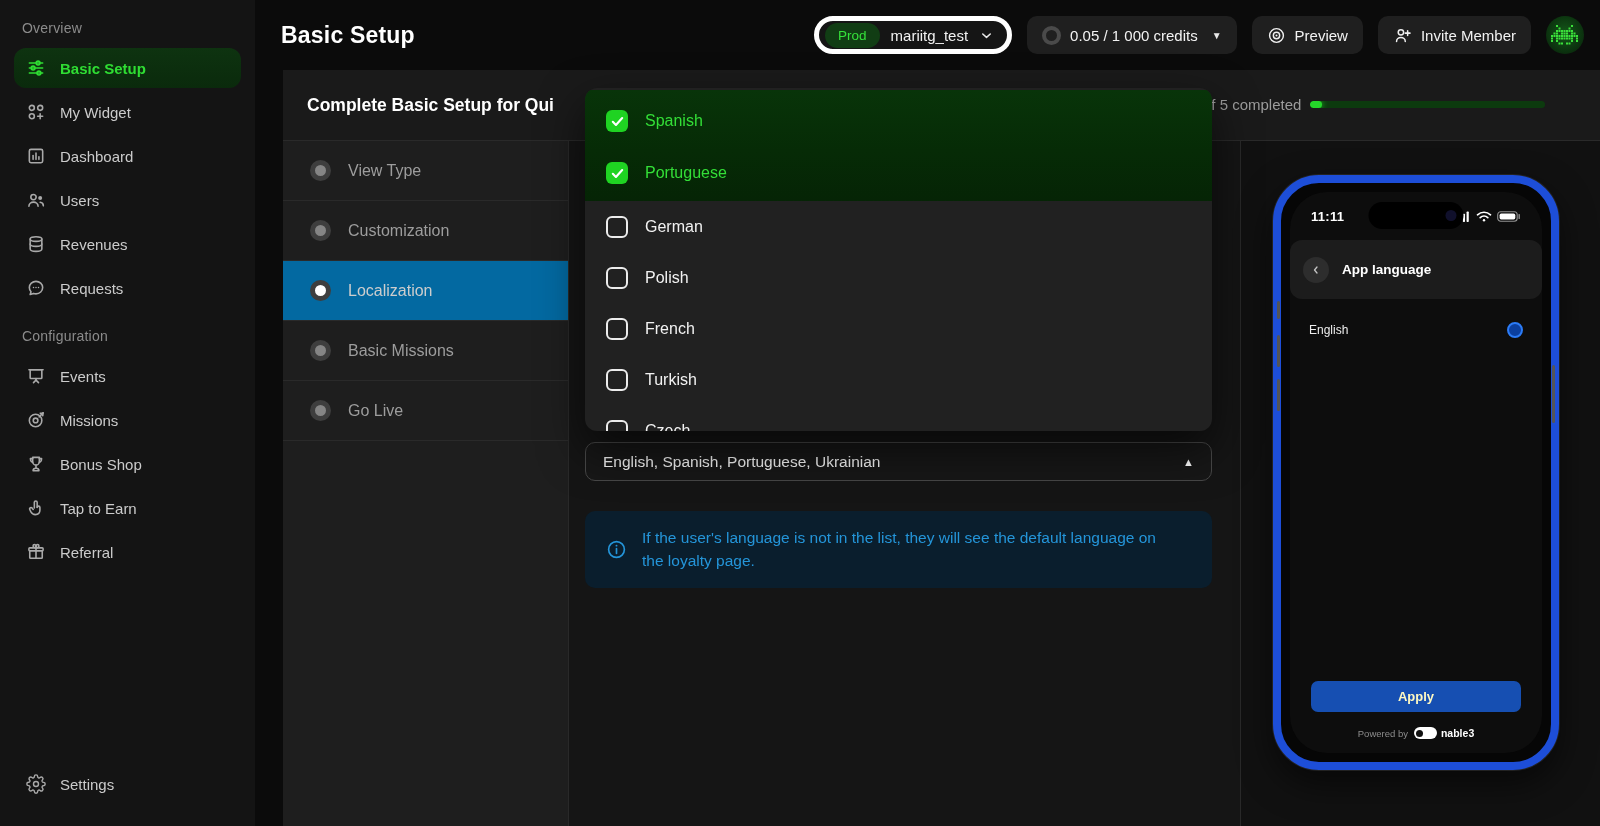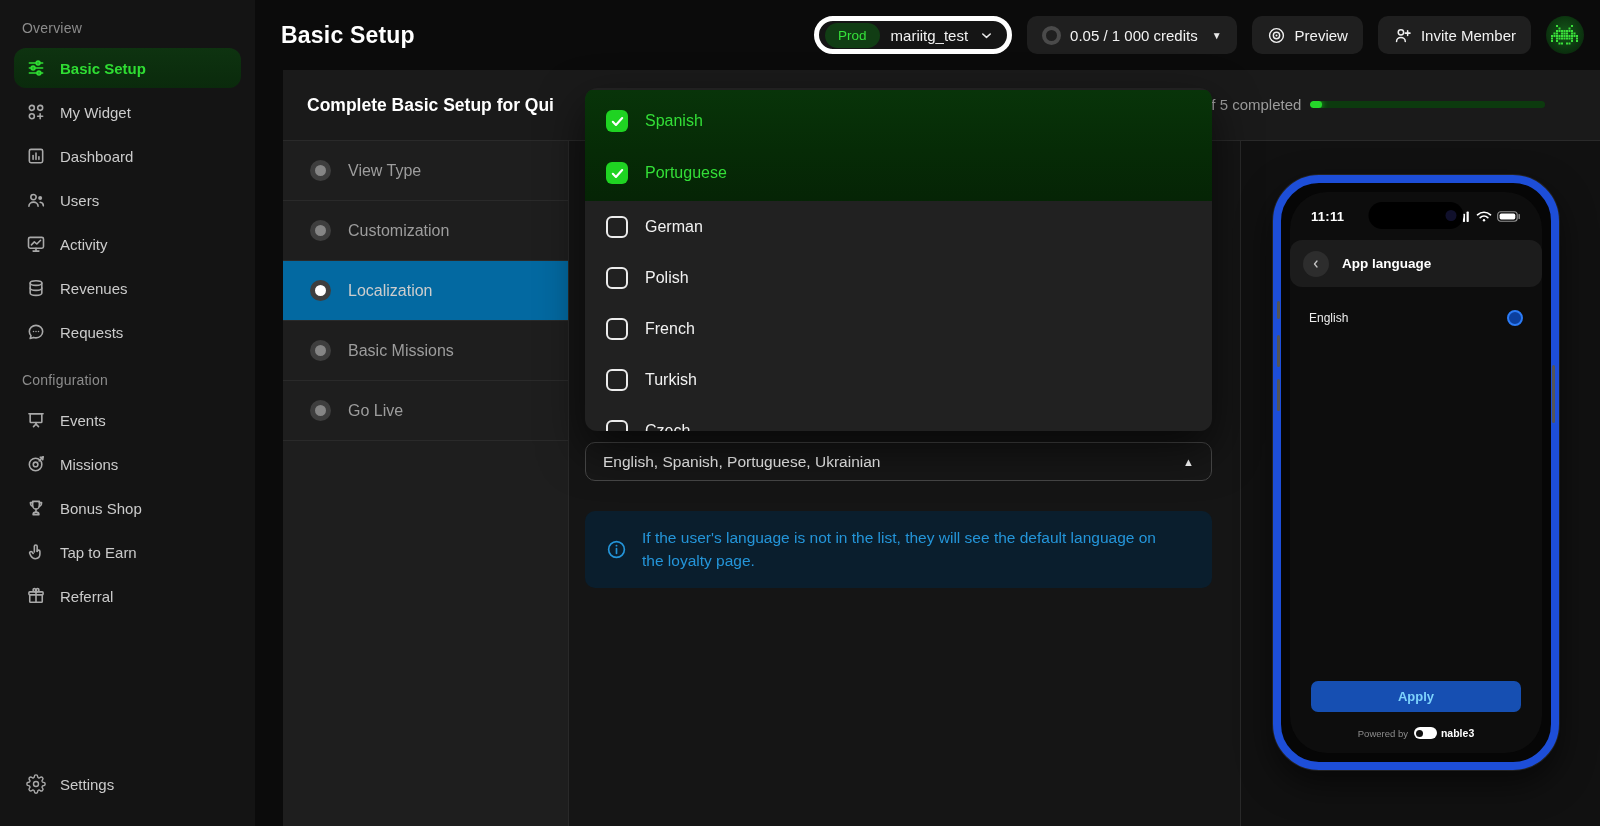--- a/index.html
+++ b/index.html
@@ -149,33 +149,33 @@
   .screen {
     width:100%; height:100%; background:#0d0d0d; border-radius:37px; overflow:hidden;
     display:flex; flex-direction:column;
   }
   .statusbar { position:relative; margin-top:9px; height:30px; display:flex; align-items:center; padding:0 21px; }
   .time { font-size:13px; font-weight:700; color:#fff; letter-spacing:.3px; }
   .island { position:absolute; left:50%; transform:translateX(-50%); top:1px; width:95px; height:27px; background:#000; border-radius:15px; }
   .cam { position:absolute; right:7px; top:8px; width:11px; height:11px; border-radius:50%; background:#10102c; }
   .status-icons { margin-left:auto; display:flex; align-items:center; gap:5px; color:#fff; }
   .app-header {
-    margin-top:9px; background:#1c1c1c; border-radius:12px; height:47px;
+    margin-top:9px; background:#1c1c1c; border-radius:12px; height:59px;
     display:flex; align-items:center; gap:13px; padding:0 13px;
   }
   .back-btn { width:26px; height:26px; border-radius:50%; background:#2d2d2d; display:flex; align-items:center; justify-content:center; color:#c4c4c4; cursor:pointer; }
   .app-title { font-weight:700; font-size:13.5px; color:#fff; }
   .lang-row { display:flex; align-items:center; padding:0 19px; margin-top:23px; }
   .lang-label { font-size:12px; color:#ededed; }
   .radio-blue { margin-left:auto; width:16px; height:16px; border-radius:50%; background:#0b3f9e; border:2.5px solid #2b7bf6; cursor:pointer; }
   .phone-spacer { flex:1; }
   .apply-btn {
     margin:0 21px; height:31px; background:#164fb2; border-radius:7px;
     display:flex; align-items:center; justify-content:center;
-    color:#7dd3fc; font-size:13px; font-weight:600; cursor:pointer;
+    color:#fef9c3; font-size:13px; font-weight:600; cursor:pointer;
   }
   .powered { margin:15px 0 14px; display:flex; align-items:center; justify-content:center; gap:4px; color:#8d8d8d; font-size:9.5px; }
   .brand-logo { width:23px; height:12px; background:#fff; border-radius:7px; position:relative; margin-left:2px; }
   .brand-logo::after { content:""; position:absolute; left:2.5px; top:2.5px; width:7px; height:7px; border-radius:50%; background:#111; }
   .brand-name { color:#fff; font-weight:700; font-size:10.5px; }
 </style>
 </head>
 <body>
 
 <nav class="sidebar">
@@ -212,29 +212,20 @@
     <span>Dashboard</span>
   </div>
   <div class="side-item">
     <svg class="ic" viewBox="0 0 24 24" fill="none" stroke="currentColor" stroke-width="1.9" stroke-linecap="round">
         <circle cx="9" cy="8.5" r="3.2"></circle>
         <path d="M3.5 19.5c0-3 2.5-5 5.5-5s5.5 2 5.5 5"></path>
         <circle cx="17" cy="9.5" r="2.4" fill="currentColor" stroke="none"></circle>
         <path d="M17 14.8c2.4.3 3.8 2 3.8 4.2"></path>
       </svg>
     <span>Users</span>
-  </div>
-  <div class="side-item">
-    <svg class="ic" viewBox="0 0 24 24" fill="none" stroke="currentColor" stroke-width="1.9" stroke-linecap="round" stroke-linejoin="round">
-        <rect x="3" y="4" width="18" height="13" rx="2"></rect>
-        <polyline points="6.5 13 10 9.5 13 12 17.5 7.5"></polyline>
-        <line x1="12" y1="17" x2="12" y2="20.5"></line>
-        <line x1="8.5" y1="20.5" x2="15.5" y2="20.5"></line>
-      </svg>
-    <span>Activity</span>
   </div>
   <div class="side-item">
     <svg class="ic" viewBox="0 0 24 24" fill="none" stroke="currentColor" stroke-width="1.9" stroke-linecap="round">
         <ellipse cx="12" cy="6" rx="7" ry="2.8"></ellipse>
         <path d="M5 6v6c0 1.6 3.1 2.8 7 2.8s7-1.2 7-2.8V6"></path>
         <path d="M5 12v6c0 1.6 3.1 2.8 7 2.8s7-1.2 7-2.8v-6"></path>
       </svg>
     <span>Revenues</span>
   </div>
   <div class="side-item">

